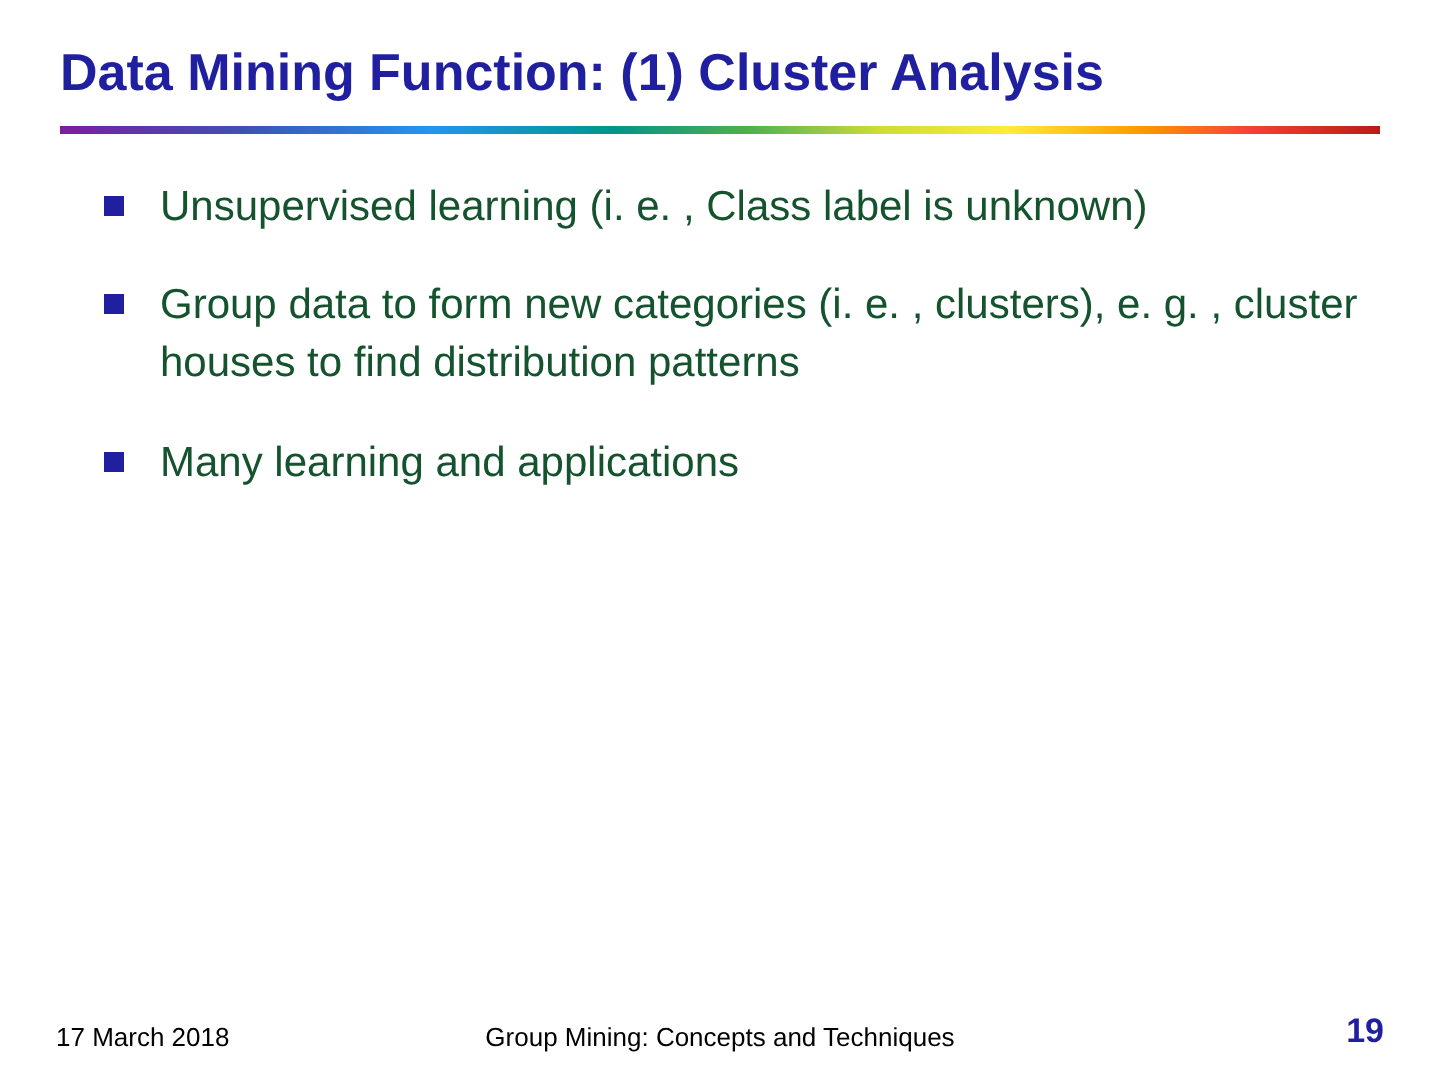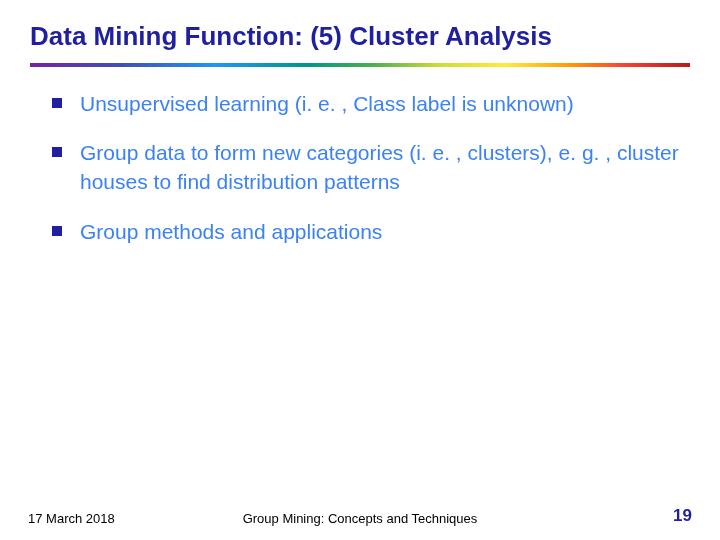--- a/index.html
+++ b/index.html
@@ -10,44 +10,44 @@
     height: 4px;
     margin: 6px 0 22px 0;
     background: linear-gradient(to right,
       #7a1fa2 0%, #3f51b5 14%, #2196f3 28%, #009688 42%,
       #4caf50 52%, #cddc39 62%, #ffeb3b 72%, #ff9800 82%,
       #f44336 90%, #b71c1c 100%);
   }
   .content { padding: 0 0 0 22px; }
   .bullet-item { display: flex; align-items: flex-start; margin-bottom: 20px; }
   .sq { flex: 0 0 auto; width: 10px; height: 10px; background: #1f1fa0; margin-top: 9px; margin-right: 18px; }
-  .bt { color: #3b82f6; font-size: 21px; line-height: 1.4; font-family: Tahoma, Verdana, sans-serif; }
+  .bt { color: #14532d; font-size: 21px; line-height: 1.4; font-family: Tahoma, Verdana, sans-serif; }
   .footer { position: absolute; left: 0; right: 0; bottom: 14px; padding: 0 28px; display: flex; justify-content: space-between; align-items: flex-end; font-size: 13px; color: #000; font-family: Tahoma, Verdana, sans-serif; }
   .footer .center { position: absolute; left: 50%; transform: translateX(-50%); }
   .footer .page { color: #1f1fa0; font-weight: bold; font-size: 17px; }
 </style>
 </head>
 <body>
 
 <div class="slide">
-  <div class="title">Data Mining Function: (5) Cluster Analysis</div>
+  <div class="title">Data Mining Function: (1) Cluster Analysis</div>
   <div class="rainbow"></div>
 
   <div class="content">
     <div class="bullet-item">
       <div class="sq"></div>
       <div class="bt">Unsupervised learning (i. e. , Class label is unknown)</div>
     </div>
     <div class="bullet-item">
       <div class="sq"></div>
       <div class="bt">Group data to form new categories (i. e. , clusters), e. g. , cluster houses to find distribution patterns</div>
     </div>
     <div class="bullet-item">
       <div class="sq"></div>
-      <div class="bt">Group methods and applications</div>
+      <div class="bt">Many learning and applications</div>
     </div>
   </div>
 
   <div class="footer">
     <span>17 March 2018</span>
     <span class="center">Group Mining: Concepts and Techniques</span>
     <span class="page">19</span>
   </div>
 </div>
 

